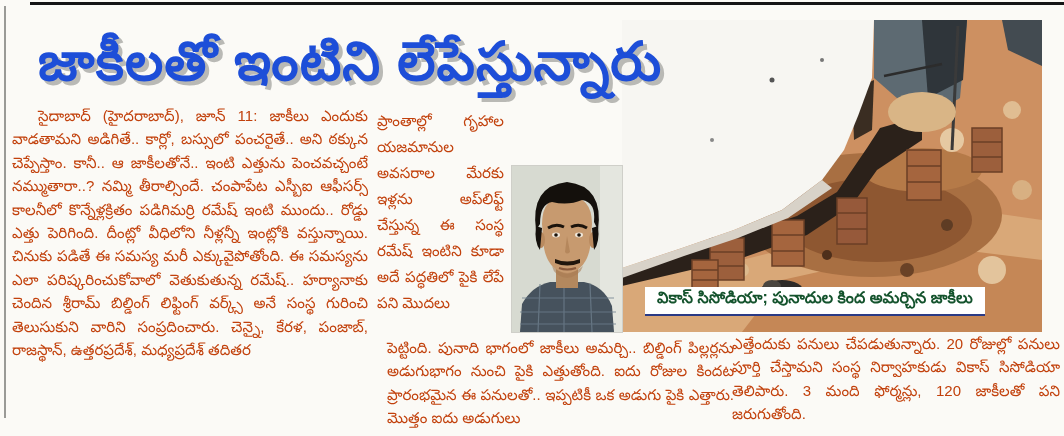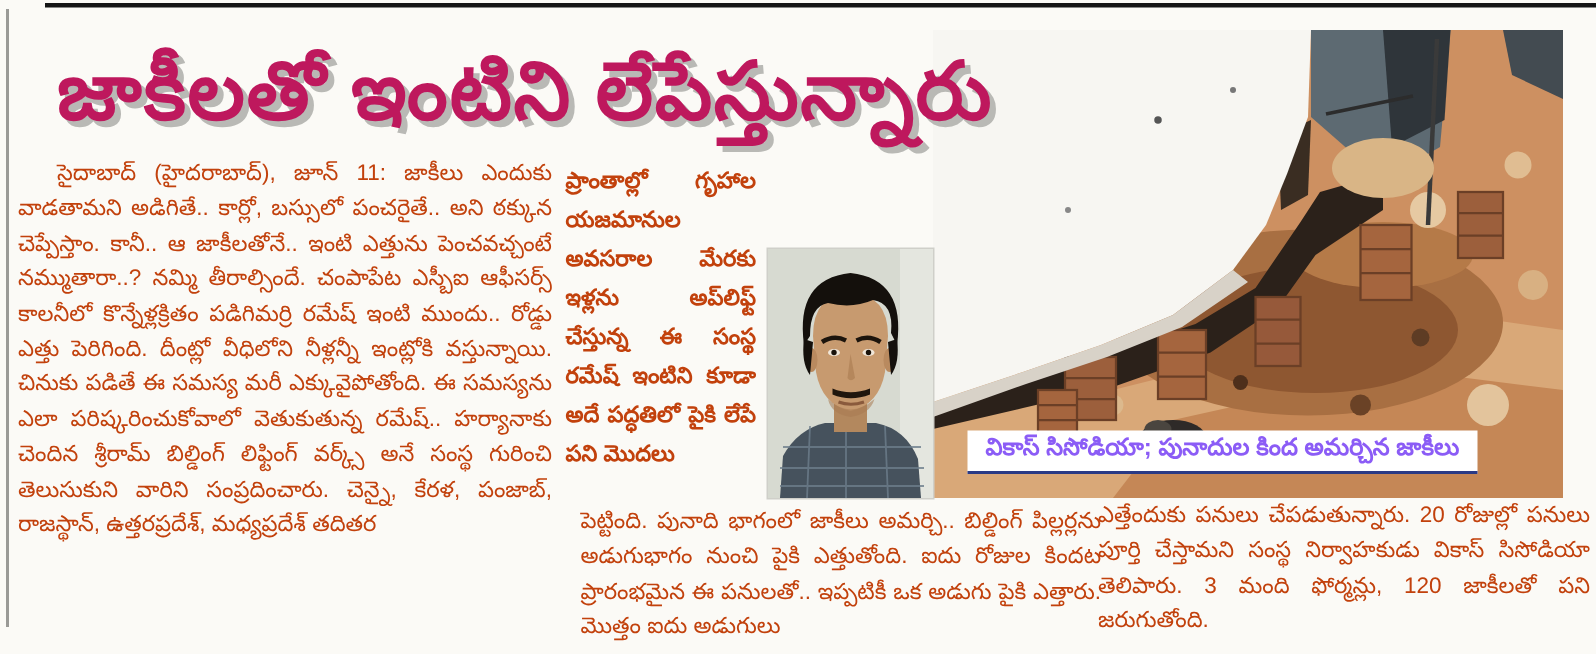--- a/index.html
+++ b/index.html
@@ -6,48 +6,48 @@
   body{
     width:1064px;height:436px;position:relative;overflow:hidden;
     background:#fbfaf6;
     font-family:"Liberation Sans", sans-serif;
   }
   .top-rule{position:absolute;left:30px;top:2px;width:1034px;height:3px;background:#151515;}
   .left-rule{position:absolute;left:4px;top:6px;width:2px;height:412px;background:#9a9a96;}
 
   .headline{
     position:absolute;left:38px;top:18px;width:770px;height:86px;z-index:6;
-    font-size:54px;font-weight:bold;color:#be185d;line-height:86px;
+    font-size:54px;font-weight:bold;color:#1d4ed8;line-height:86px;
     letter-spacing:1px;white-space:nowrap;
     text-shadow:4px 4px 0 #b9b9b5;
   }
 
   .body-text{
     position:absolute;color:#c2410c;text-align:justify;
     font-size:15px;line-height:23.4px;z-index:4;
   }
   .col1{left:12px;top:104px;width:356px;height:330px;}
   .col1 .para{text-indent:26px;}
-  .col2{left:377px;top:108px;width:127px;height:238px;line-height:26px;font-weight:bold;}
+  .col2{left:377px;top:108px;width:127px;height:238px;line-height:26px;}
   .mid{left:375px;top:336px;width:347px;height:98px;margin-left:12px;}
   .col3{left:732px;top:332px;width:328px;height:102px;}
 
   .portrait{
     position:absolute;left:512px;top:166px;width:110px;height:166px;z-index:5;
     box-shadow:0 0 0 1px #cfcfc9;
   }
   .main-photo{position:absolute;left:622px;top:20px;width:420px;height:312px;z-index:1;}
 
   .caption-box{
     position:absolute;left:645px;top:287px;z-index:7;
     background:#ffffff;padding:2px 12px 3px 12px;
     border-bottom:2px solid #2a3a85;
   }
   .caption-text{
-    font-size:16px;font-weight:bold;color:#8b5cf6;white-space:nowrap;
+    font-size:16px;font-weight:bold;color:#14532d;white-space:nowrap;
   }
   svg{display:block;}
 </style>
 </head>
 <body>
 
 <div class="top-rule"></div>
 <div class="left-rule"></div>
 
 <div class="main-photo">

